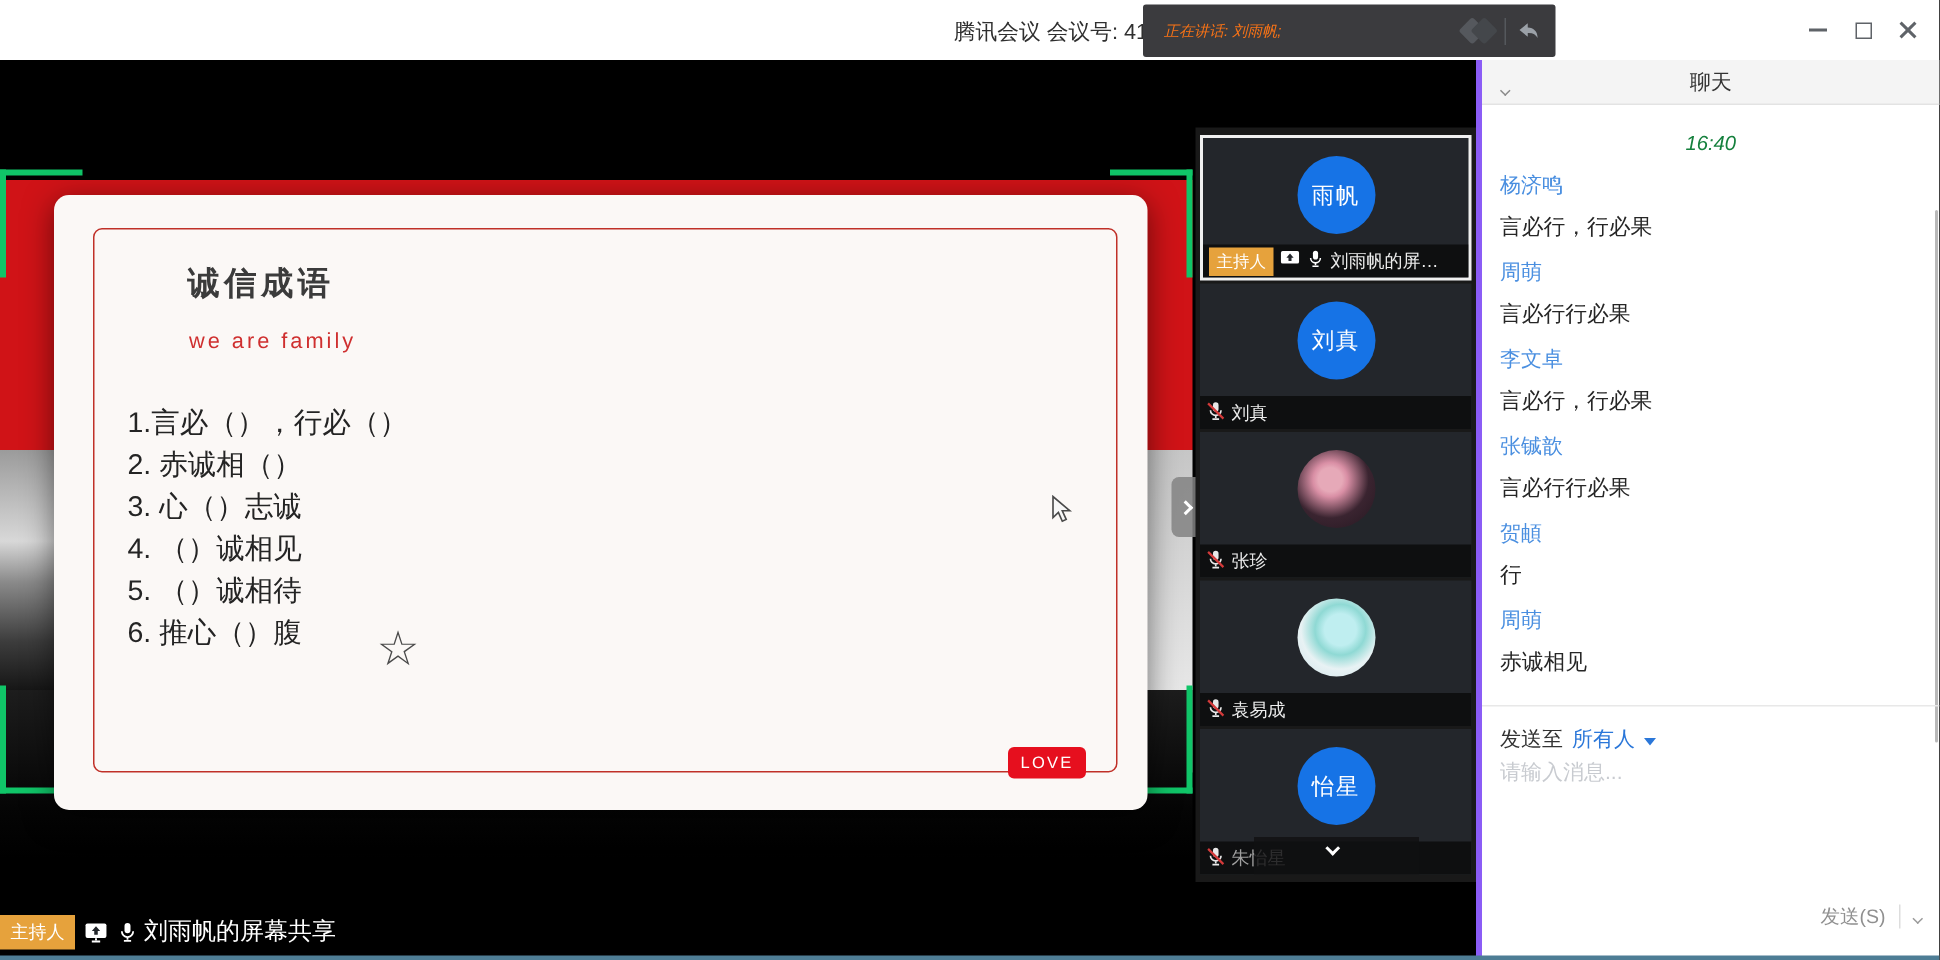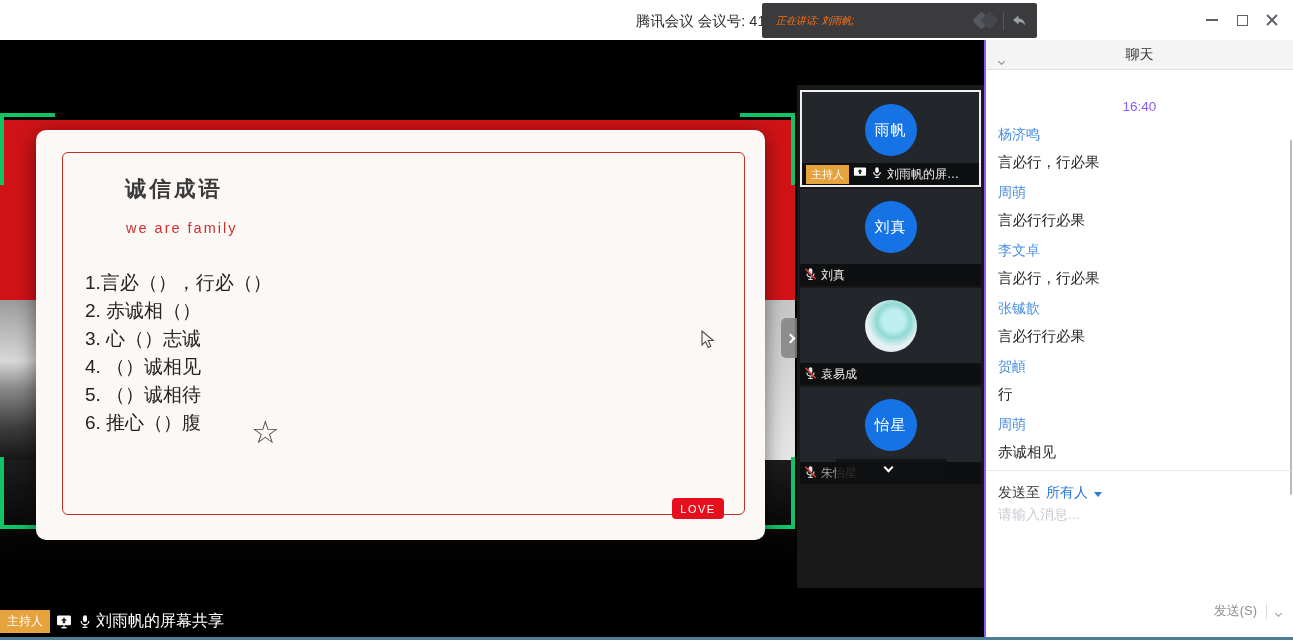--- a/index.html
+++ b/index.html
@@ -87,26 +87,26 @@
   .dim { color:#9f9f9f; }
 
   
   .chev { display:inline-block; width:7px; height:7px; border-right:2px solid currentColor;
           border-bottom:2px solid currentColor; transform:rotate(45deg); }
   .chev.right { transform:rotate(-45deg); }
   .chev.sm { width:5px; height:5px; border-width:1.5px; }
 
   
   .chat { position:absolute; left:984px; top:40px; width:309px; height:600px; background:#fff;
-          border-left:2px solid #8b5cf6; z-index:20; }
+          border-left:4px solid #8b5cf6; z-index:20; }
   .chat-header { position:relative; height:30px; background:#f4f4f4; border-bottom:1px solid #e3e3e3;
                  display:flex; align-items:center; justify-content:center; }
   .chat-header .hd-chev { position:absolute; left:13px; top:10px; color:#8a8a8a; }
   .chat-title { font-size:14px; color:#333; }
-  .chat-time { text-align:center; margin-top:29px; font-size:13.5px; color:#8b5cf6; }
+  .chat-time { text-align:center; margin-top:18px; font-size:13.5px; color:#15803d;font-style:italic; }
   .msgs { padding:0 12px; }
   .msg { margin-top:12px; }
   .msg-name { font-size:14px; color:#4a8fe0; }
   .msg-text { margin-top:9px; font-size:14.5px; color:#262626; }
   .chat-scrollbar { position:absolute; right:1px; top:100px; width:2px; height:355px; background:#b9b9b9; border-radius:2px; }
   .chat-footer-sep { position:absolute; left:0; right:0; top:430px; border-top:1px solid #e8e8e8; }
   .sendto { position:absolute; left:12px; top:444px; font-size:14px; color:#333;
             display:flex; align-items:center; gap:6px; }
   .sendto .to-val { color:#2b77d9; }
   .tri-down { width:0; height:0; border-left:4px solid transparent; border-right:4px solid transparent;
@@ -244,49 +244,64 @@
                 <path d="M3.2 6.4a3.8 3.8 0 0 0 7.6 0" fill="none" stroke="#e8e8e8" stroke-width="1.2"></path>
                 <line x1="7" y1="10.4" x2="7" y2="12" stroke="#e8e8e8" stroke-width="1.2"></line>
                 <line x1="4.6" y1="12.8" x2="9.4" y2="12.8" stroke="#e8e8e8" stroke-width="1.2"></line>
                 <line x1="1.5" y1="1.5" x2="12.5" y2="12.5" stroke="#d43a3a" stroke-width="1.6"></line>
               </svg>
           </span>
           <span class="nm">刘真</span>
         </div>
       </div>
 
-
       <div class="tile">
-        <div class="avatar photo-anime"></div>
+        <div class="avatar photo-child"></div>
         <div class="name-bar">
           <span>
             <svg width="13" height="14" viewBox="0 0 14 14">
                 <rect x="5" y="0.8" width="4" height="6.8" rx="2" fill="#e8e8e8"></rect>
                 <path d="M3.2 6.4a3.8 3.8 0 0 0 7.6 0" fill="none" stroke="#e8e8e8" stroke-width="1.2"></path>
                 <line x1="7" y1="10.4" x2="7" y2="12" stroke="#e8e8e8" stroke-width="1.2"></line>
                 <line x1="4.6" y1="12.8" x2="9.4" y2="12.8" stroke="#e8e8e8" stroke-width="1.2"></line>
                 <line x1="1.5" y1="1.5" x2="12.5" y2="12.5" stroke="#d43a3a" stroke-width="1.6"></line>
               </svg>
           </span>
-          <span class="nm">袁易成</span>
+          <span class="nm">张珍</span>
         </div>
       </div>
 
       <div class="tile">
-        <div class="avatar blue">怡星</div>
+        <div class="avatar photo-anime"></div>
         <div class="name-bar">
           <span>
             <svg width="13" height="14" viewBox="0 0 14 14">
                 <rect x="5" y="0.8" width="4" height="6.8" rx="2" fill="#e8e8e8"></rect>
                 <path d="M3.2 6.4a3.8 3.8 0 0 0 7.6 0" fill="none" stroke="#e8e8e8" stroke-width="1.2"></path>
                 <line x1="7" y1="10.4" x2="7" y2="12" stroke="#e8e8e8" stroke-width="1.2"></line>
                 <line x1="4.6" y1="12.8" x2="9.4" y2="12.8" stroke="#e8e8e8" stroke-width="1.2"></line>
                 <line x1="1.5" y1="1.5" x2="12.5" y2="12.5" stroke="#d43a3a" stroke-width="1.6"></line>
               </svg>
           </span>
+          <span class="nm">袁易成</span>
+        </div>
+      </div>
+
+      <div class="tile">
+        <div class="avatar blue">怡星</div>
+        <div class="name-bar">
+          <span>
+            <svg width="13" height="14" viewBox="0 0 14 14">
+                <rect x="5" y="0.8" width="4" height="6.8" rx="2" fill="#e8e8e8"></rect>
+                <path d="M3.2 6.4a3.8 3.8 0 0 0 7.6 0" fill="none" stroke="#e8e8e8" stroke-width="1.2"></path>
+                <line x1="7" y1="10.4" x2="7" y2="12" stroke="#e8e8e8" stroke-width="1.2"></line>
+                <line x1="4.6" y1="12.8" x2="9.4" y2="12.8" stroke="#e8e8e8" stroke-width="1.2"></line>
+                <line x1="1.5" y1="1.5" x2="12.5" y2="12.5" stroke="#d43a3a" stroke-width="1.6"></line>
+              </svg>
+          </span>
           <span class="nm dim">朱怡星</span>
         </div>
         <div class="tile-overlay"></div>
         <div class="tile-chev">
           <span class="chev"></span>
         </div>
       </div>
 
     </aside>
   </main>

